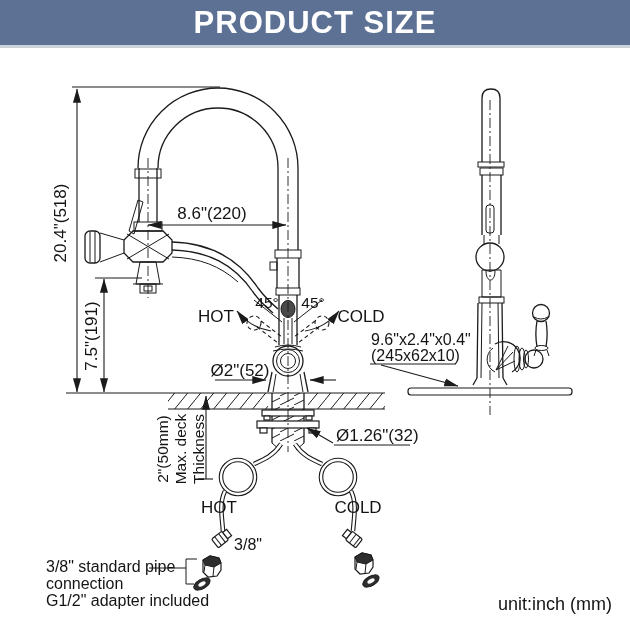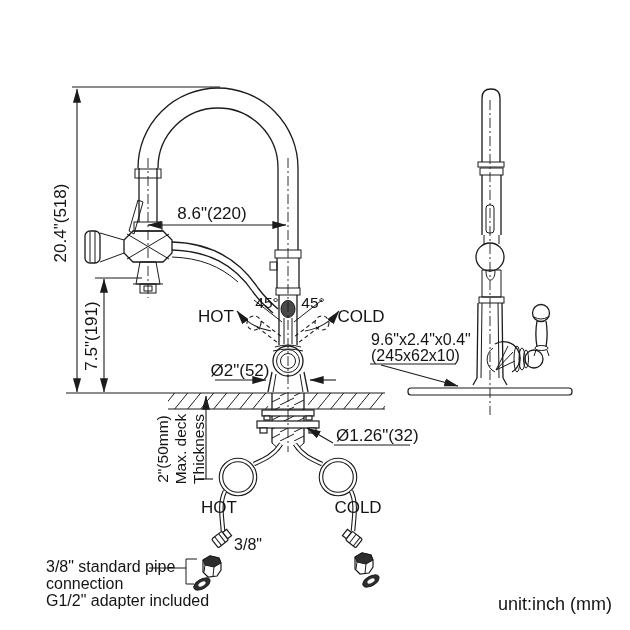--- a/index.html
+++ b/index.html
@@ -245,13 +245,16 @@
     <text class="t15" transform="translate(204,449) rotate(-90)" text-anchor="middle">Thickness</text>
     <text class="t17" x="219" y="513" text-anchor="middle">HOT</text>
     <text class="t17" x="358" y="513" text-anchor="middle">COLD</text>
     <text class="t16" x="248" y="550" text-anchor="middle">3/8"</text>
     <text class="t16" x="46" y="572">3/8" standard pipe</text>
     <text class="t16" x="46" y="589">connection</text>
     <text class="t16" x="46" y="606">G1/2" adapter included</text>
     <text class="t18" x="612" y="610" text-anchor="end">unit:inch (mm)</text>
   </svg>
 
+  <div id="banner">
+    <span class="title">PRODUCT SIZE</span>
+  </div>
 </div>
 
 </body></html>

